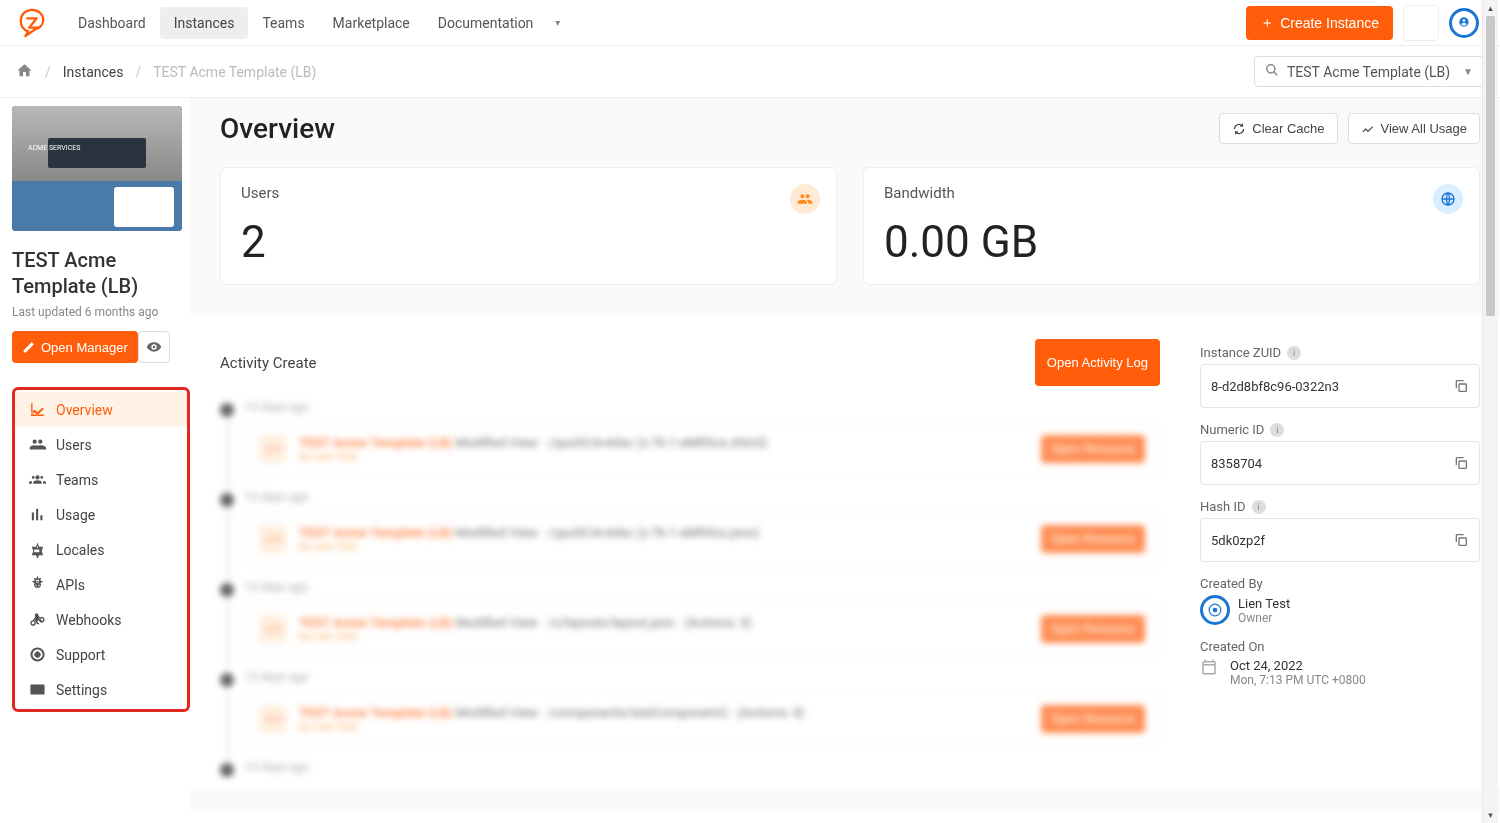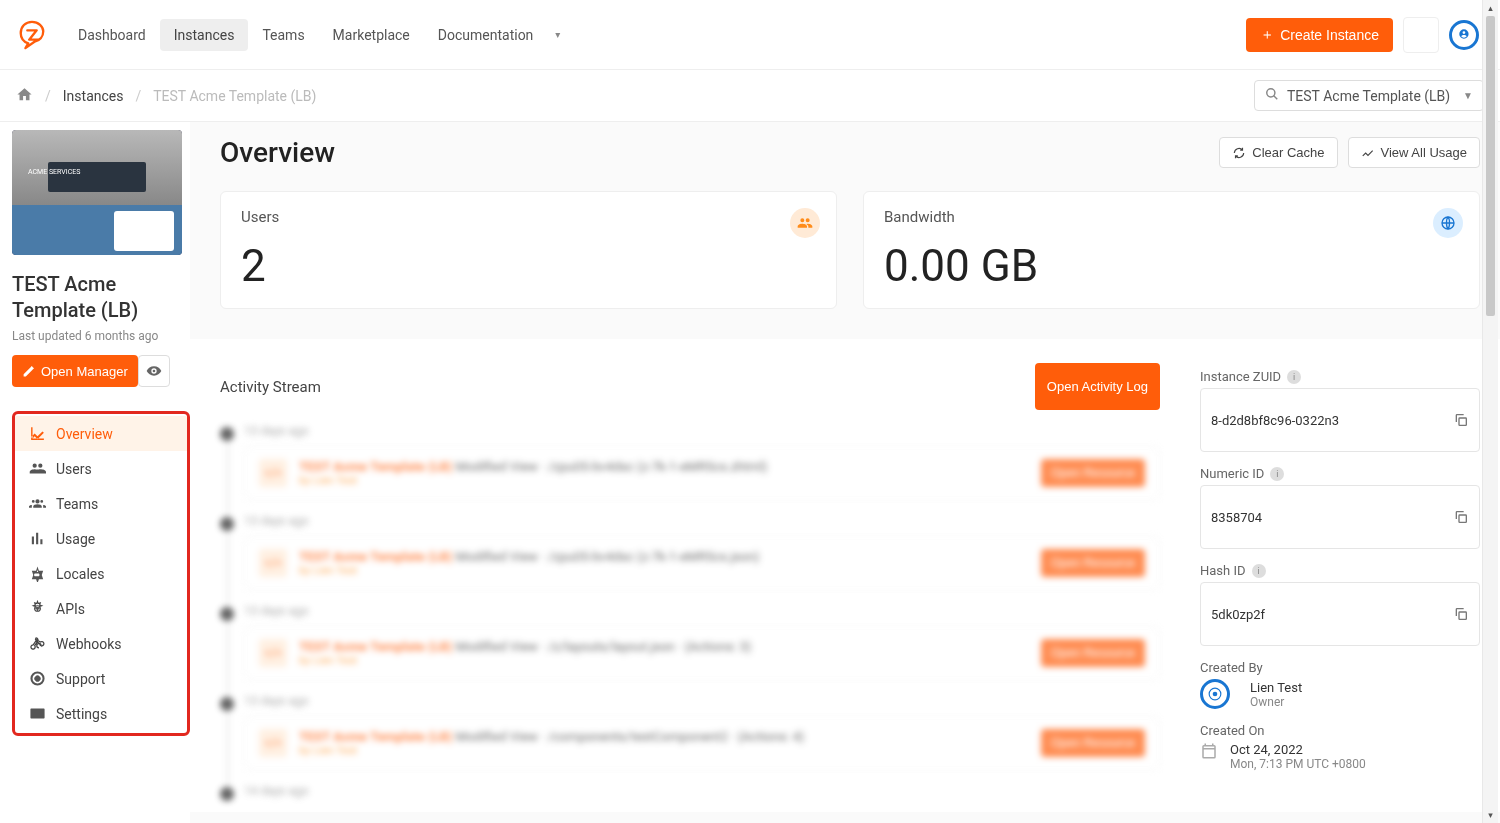--- a/index.html
+++ b/index.html
@@ -1,19 +1,19 @@
 <!DOCTYPE html>
 <html><head>
 <meta charset="utf-8">
 <style>
   * { box-sizing: border-box; margin: 0; padding: 0; }
   body { font-family: -apple-system, BlinkMacSystemFont, "Segoe UI", Roboto, sans-serif; background: #fff; color: #333; width: 1500px; height: 823px; overflow: hidden; position: relative;}
   
   
-  .topnav { height: 70px; border-bottom: 1px solid #eee; display: flex; align-items: center; padding: 0 12px; }
+  .topnav { height: 46px; border-bottom: 1px solid #eee; display: flex; align-items: center; padding: 0 12px; }
   .logo { width: 40px; height: 40px; display:flex; align-items:center; justify-content:center; margin-right: 12px;}
   .logo svg { width: 30px; height: 30px; }
   .nav-items { display: flex; align-items: center; }
   .nav-item { padding: 8px 14px; font-size: 14px; color: #555; cursor: pointer; border-radius: 4px; }
   .nav-item.active { background: #eee; color:#444; }
   .nav-item.doc { display:flex; align-items:center; gap:18px;}
   .nav-spacer { flex: 1; }
   .btn-primary { background: #ff5d0a; color: #fff; border: none; padding: 8px 14px; font-size: 14px; border-radius: 4px; cursor: pointer; display:flex; align-items:center; gap:6px; font-weight:500;}
   .icon-btn { width: 36px; height: 36px; border: 1px solid #eee; border-radius: 4px; margin-left: 10px; display:flex; align-items:center; justify-content:center; cursor:pointer; color:#888;}
   .avatar-btn { width: 30px; height: 30px; border-radius: 50%; border:3px solid #1976d2; margin-left:10px; display:flex; align-items:center; justify-content:center; cursor:pointer; background:#fff;}
@@ -77,23 +77,23 @@
   .tl-ico{width:28px;height:28px;background:#ffead6;border-radius:4px;display:flex;align-items:center;justify-content:center;color:#ff5d0a;font-size:12px;}
   .tl-txt{flex:1;font-size:13px;}
   .tl-txt b{color:#ff5d0a;}
   .tl-by{font-size:11px;color:#ff8c1a;}
   .tl-btn{background:#ff5d0a;color:#fff;border:none;border-radius:4px;padding:7px 10px;font-size:12px;cursor:pointer;}
   
   .meta{width:280px;padding-top:6px;font-size:13px;}
   .meta-row{margin-bottom:14px;}
   .meta-lbl{color:#666;font-size:13px;display:flex;align-items:center;gap:6px;margin-bottom:4px;}
   .meta-lbl .i{width:14px;height:14px;border-radius:50%;background:#ddd;display:flex;align-items:center;justify-content:center;font-size:9px;color:#888;}
-  .meta-val{border:1px solid #e5e5e5;border-radius:4px;padding:23px 10px;display:flex;align-items:flex-end;justify-content:space-between;color:#333;background:#fff;}
+  .meta-val{border:1px solid #e5e5e5;border-radius:4px;padding:13px 10px;display:flex;align-items:flex-end;justify-content:space-between;color:#333;background:#fff;}
   .copy{width:16px;height:16px;cursor:pointer;color:#777;}
-  .created-by{display:flex;align-items:center;gap:20px;margin-top:4px;}
+  .created-by{display:flex;align-items:center;gap:8px;margin-top:4px;}
   .cb-av{width:30px;height:30px;border-radius:50%;border:3px solid #1976d2;display:flex;align-items:center;justify-content:center;}
   .cb-txt .n{font-size:13px;color:#333;}
   .cb-txt .r{font-size:12px;color:#888;}
   .created-on{display:flex;gap:12px;align-items:flex-start;margin-top:4px;}
   .cal{color:#aaa;}
   
   
   .scrollbar-track{position:absolute;right:2px;top:0;bottom:0;width:16px;background:#f4f4f4;border-left:1px solid #e8e8e8;}
   .scrollbar-arrow{height:16px;display:flex;align-items:center;justify-content:center;font-size:9px;color:#555;}
   .scrollbar-thumb{background:#c8c8c8;border-radius:2px;margin:0 3px;}
@@ -283,21 +283,21 @@
               <circle cx="12" cy="12" r="9"></circle>
               <path d="M3 12h18M12 3c3 3 3 15 0 18M12 3c-3 3-3 15 0 18"></path>
             </svg>
         </div>
       </div>
     </div>
 
     <div class="lower" style="background:#fff;margin-left:-30px;margin-right:-20px;padding:24px 20px 0 30px;">
       <div class="activity">
         <div class="act-head">
-          <div class="act-title">Activity Stream</div>
+          <div class="act-title">Activity Create</div>
           <div style="flex:1"></div>
           <button class="btn-primary" style="padding:16px 12px;font-size:13px;">Open Activity Log</button>
         </div>
         <div class="timeline" id="timeline">
             <div class="tl-group">
               <div class="tl-dot"></div>
               <div class="tl-time">13 days ago</div>
               <div class="tl-card">
                 <div class="tl-ico">&lt;/&gt;</div>
                 <div class="tl-txt"><b>TEST Acme Template (LB)</b> Modified View · /zpu05-bv4dsc (z-7k-1-eMR5cs.zhtml)<div class="tl-by">by Lien Test</div></div>

